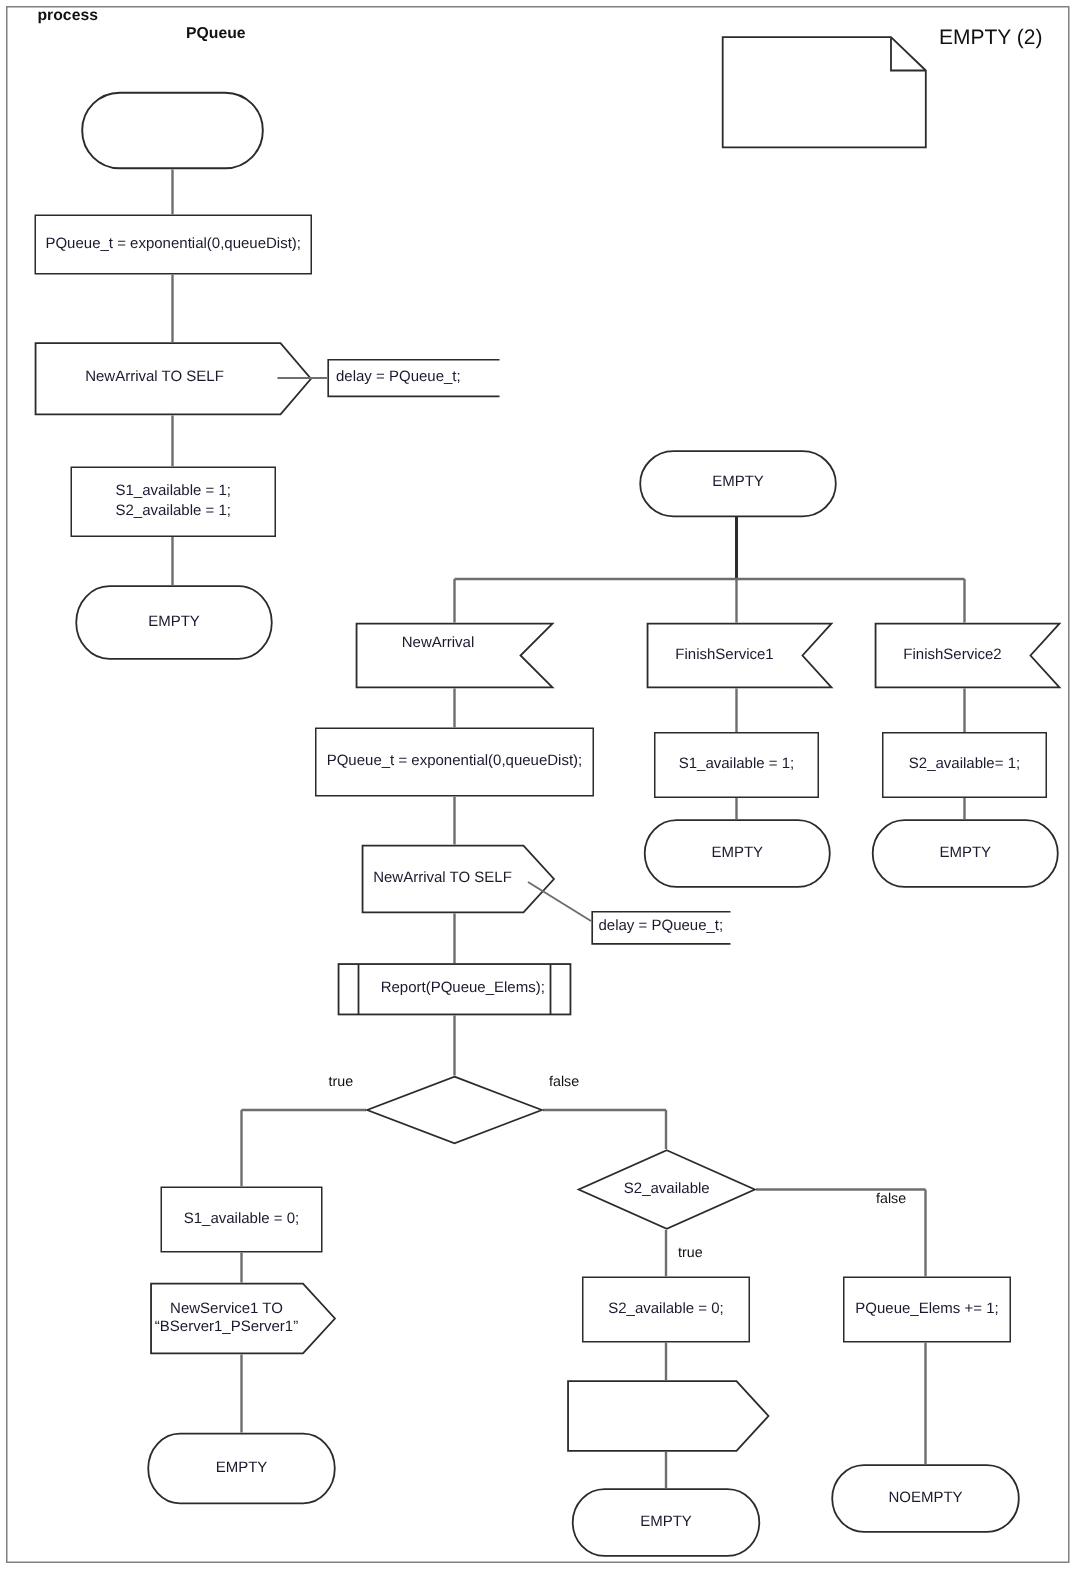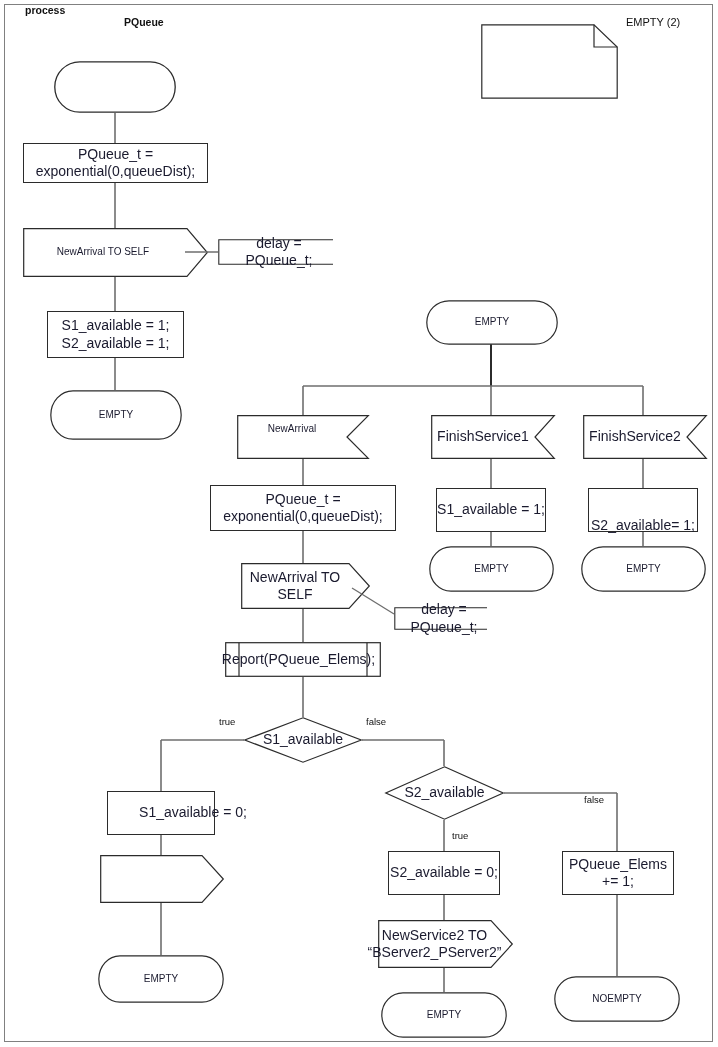--- a/index.html
+++ b/index.html
@@ -4,22 +4,22 @@
 <style>
   html,body{margin:0;padding:0;background:#ffffff;}
   body{font-family:"Liberation Sans","DejaVu Sans",sans-serif;}
   #page{position:relative;width:718px;height:1047px;overflow:hidden;background:#fff;}
   #frame{position:absolute;left:4px;top:4px;width:709px;height:1038px;border:1px solid #808080;box-sizing:border-box;}
   .node{position:absolute;box-sizing:border-box;}
   .lbl{position:absolute;display:flex;align-items:center;justify-content:center;
        text-align:center;line-height:1.25;color:#1a1a2e;pointer-events:none;}
   svg{position:absolute;left:0;top:0;overflow:visible;}
   .hdr{position:absolute;font-size:10.5px;font-weight:bold;color:#111;}
-  .hdr-r{position:absolute;font-size:11px;color:#111;}
-  .t-s{font-size:14px;}
+  .hdr-r{position:absolute;font-size:14px;color:#111;}
+  .t-s{font-size:10px;}
   .t-m{font-size:10px;}
   .edgelbl{position:absolute;font-size:9.5px;color:#111;}
 </style>
 </head>
 <body>
 
 <div id="page">
   <div id="frame"></div>
 
   <div class="hdr" style="left:25px;top:4px;">process</div>
@@ -162,59 +162,60 @@
   </div>
   <div class="lbl t-s" style="left:399px;top:607px;width:90px;height:23px;justify-content:flex-start;">delay = PQueue_t;</div>
 
   <div class="node" style="left:225px;top:642px;width:156px;height:35px;">
     <svg width="156" height="35">
       <rect x="0.7" y="0.7" width="154.6" height="33.6" fill="#fff" stroke="#2b2b2b" stroke-width="1.2"></rect>
       <line x1="14" y1="0.7" x2="14" y2="34.3" stroke="#2b2b2b" stroke-width="1.2"></line>
       <line x1="142" y1="0.7" x2="142" y2="34.3" stroke="#2b2b2b" stroke-width="1.2"></line>
     </svg>
   </div>
-  <div class="lbl t-s" style="left:215px;top:642px;width:167px;height:35px;">Report(PQueue_Elems);</div>
+  <div class="lbl t-s" style="left:225px;top:642px;width:167px;height:35px;">Report(PQueue_Elems);</div>
 
   <div class="node" style="left:244px;top:717px;width:118px;height:46px;">
     <svg width="118" height="46">
       <path d="M59,0.8 L117.2,23 L59,45.2 L0.8,23 Z" fill="#fff" stroke="#2b2b2b" stroke-width="1.2"></path>
     </svg>
   </div>
-  <div class="lbl t-s" style="left:244px;top:717px;width:118px;height:46px;">S1_available</div>
   <div class="edgelbl" style="left:219px;top:716px;">true</div>
   <div class="edgelbl" style="left:366px;top:716px;">false</div>
 
   <div class="node" style="left:107px;top:791px;width:108px;height:44px;border:1.3px solid #2b2b2b;background:#fff;"></div>
-  <div class="lbl t-s" style="left:107px;top:791px;width:108px;height:44px;padding-left:32px;">S1_available = 0;</div>
+  <div class="lbl t-s" style="left:107px;top:791px;width:108px;height:44px;">S1_available = 0;</div>
 
   <div class="node" style="left:100px;top:855px;width:124px;height:48px;">
     <svg width="124" height="48">
       <path d="M0.7,0.7 L102,0.7 L123.3,24 L102,47.3 L0.7,47.3 Z" fill="#fff" stroke="#2b2b2b" stroke-width="1.2"></path>
     </svg>
   </div>
+  <div class="lbl t-s" style="left:100px;top:855px;width:102px;height:48px;white-space:pre-line;">NewService1 TO
+“BServer1_PServer1”</div>
 
   <div class="node" style="left:105px;top:955px;width:112px;height:48px;">
     <svg width="112" height="48">
       <path d="M15,0.8 L97,0.8 A21,23 0 0 1 97,47.2 L15,47.2 A21,23 0 0 1 15,0.8 Z" fill="#fff" stroke="#2b2b2b" stroke-width="1.2"></path>
     </svg>
   </div>
   <div class="lbl t-m" style="left:105px;top:955px;width:112px;height:48px;">EMPTY</div>
 
   <div class="node" style="left:436px;top:488px;width:110px;height:44px;border:1.3px solid #2b2b2b;background:#fff;"></div>
   <div class="lbl t-s" style="left:436px;top:488px;width:110px;height:44px;">S1_available = 1;</div>
 
   <div class="node" style="left:436px;top:546px;width:111px;height:46px;">
     <svg width="111" height="46">
       <path d="M15,0.8 L96,0.8 A21,22 0 0 1 96,45.2 L15,45.2 A21,22 0 0 1 15,0.8 Z" fill="#fff" stroke="#2b2b2b" stroke-width="1.2"></path>
     </svg>
   </div>
   <div class="lbl t-m" style="left:436px;top:546px;width:111px;height:46px;">EMPTY</div>
 
   <div class="node" style="left:588px;top:488px;width:110px;height:44px;border:1.3px solid #2b2b2b;background:#fff;"></div>
-  <div class="lbl t-s" style="left:588px;top:504px;width:110px;height:44px;">S2_available= 1;</div>
+  <div class="lbl t-s" style="left:588px;top:488px;width:110px;height:44px;">S2_available= 1;</div>
 
   <div class="node" style="left:588px;top:546px;width:111px;height:46px;">
     <svg width="111" height="46">
       <path d="M15,0.8 L96,0.8 A21,22 0 0 1 96,45.2 L15,45.2 A21,22 0 0 1 15,0.8 Z" fill="#fff" stroke="#2b2b2b" stroke-width="1.2"></path>
     </svg>
   </div>
   <div class="lbl t-m" style="left:588px;top:546px;width:111px;height:46px;">EMPTY</div>
 
   <div class="node" style="left:385px;top:766px;width:119px;height:54px;">
     <svg width="119" height="54">
@@ -226,22 +227,20 @@
   <div class="edgelbl" style="left:584px;top:794px;">false</div>
 
   <div class="node" style="left:388px;top:851px;width:112px;height:44px;border:1.3px solid #2b2b2b;background:#fff;"></div>
   <div class="lbl t-s" style="left:388px;top:851px;width:112px;height:44px;">S2_available = 0;</div>
 
   <div class="node" style="left:378px;top:920px;width:135px;height:48px;">
     <svg width="135" height="48">
       <path d="M0.7,0.7 L113,0.7 L134.3,24 L113,47.3 L0.7,47.3 Z" fill="#fff" stroke="#2b2b2b" stroke-width="1.2"></path>
     </svg>
   </div>
-  <div class="lbl t-s" style="left:378px;top:920px;width:113px;height:48px;white-space:pre-line;">NewService2 TO
-“BServer2_PServer2”</div>
 
   <div class="node" style="left:388px;top:992px;width:112px;height:46px;">
     <svg width="112" height="46">
       <path d="M15,0.8 L97,0.8 A21,22 0 0 1 97,45.2 L15,45.2 A21,22 0 0 1 15,0.8 Z" fill="#fff" stroke="#2b2b2b" stroke-width="1.2"></path>
     </svg>
   </div>
   <div class="lbl t-m" style="left:388px;top:992px;width:112px;height:46px;">EMPTY</div>
 
   <div class="node" style="left:562px;top:851px;width:112px;height:44px;border:1.3px solid #2b2b2b;background:#fff;"></div>
   <div class="lbl t-s" style="left:562px;top:851px;width:112px;height:44px;">PQueue_Elems += 1;</div>

